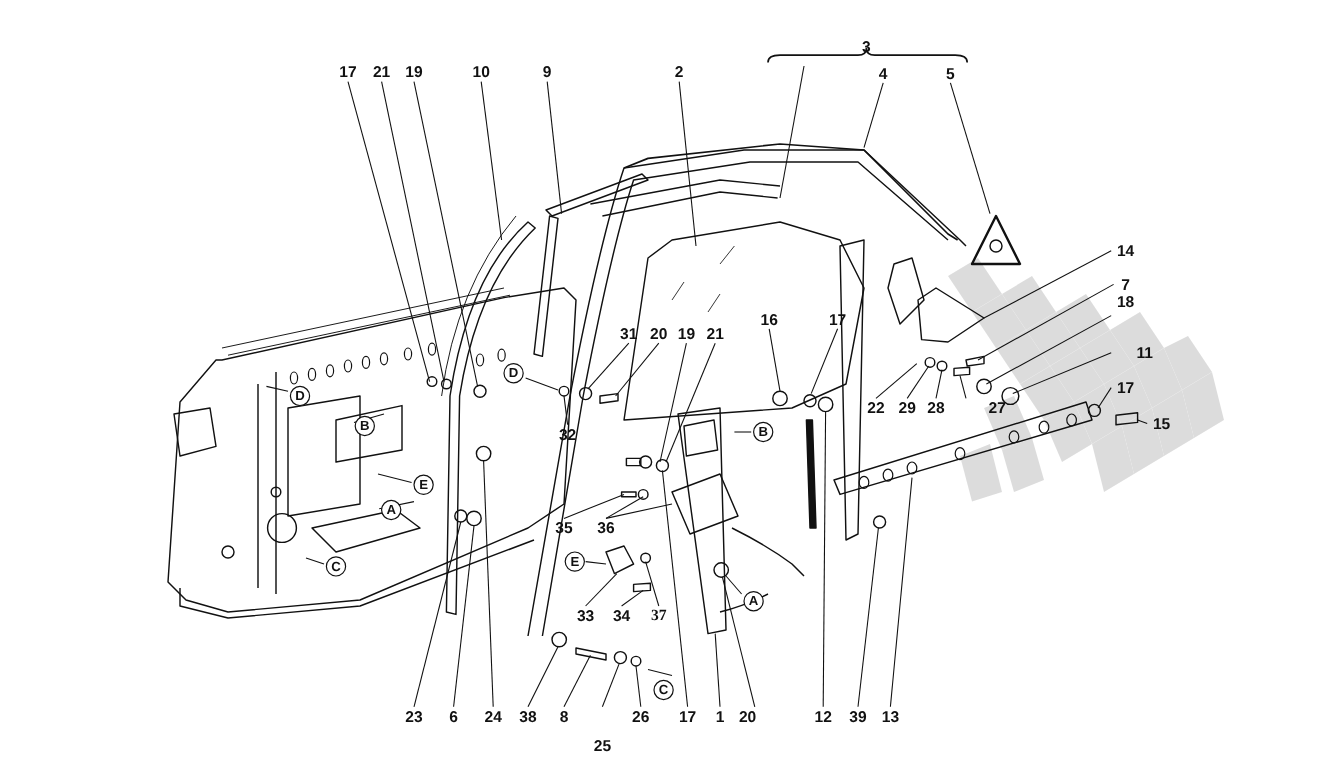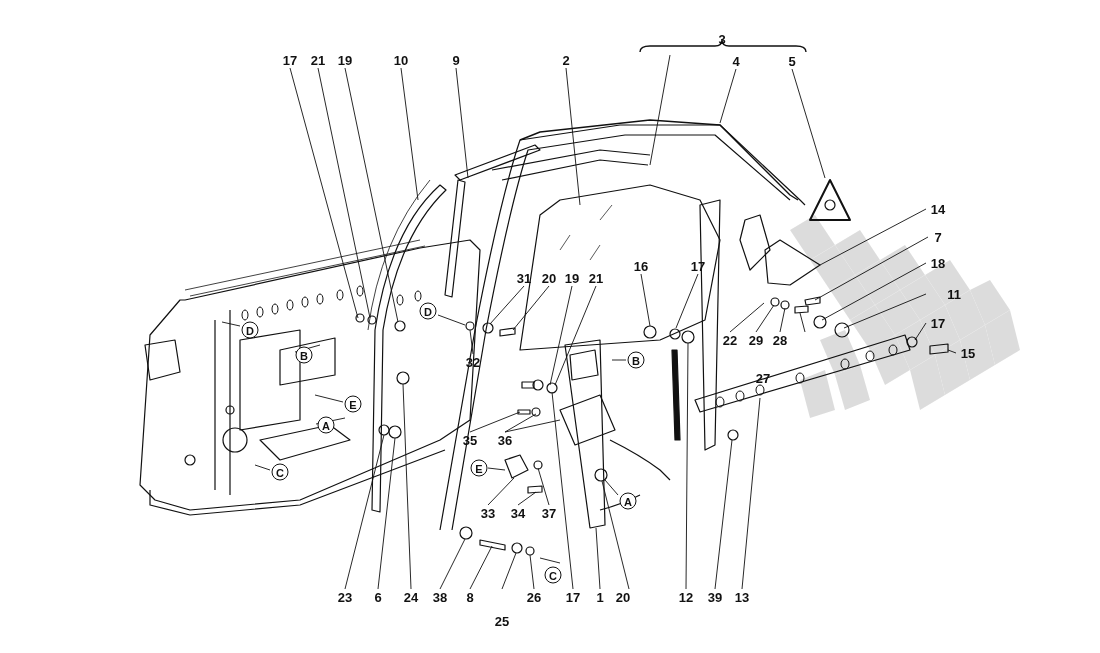--- a/index.html
+++ b/index.html
@@ -213,40 +213,40 @@
   <div class="callout" style="left:318px;top:60px;">21</div>
   <div class="callout" style="left:345px;top:60px;">19</div>
   <div class="callout" style="left:401px;top:60px;">10</div>
   <div class="callout" style="left:456px;top:60px;">9</div>
   <div class="callout" style="left:566px;top:60px;">2</div>
   <div class="callout" style="left:722px;top:39px;">3</div>
   <div class="callout" style="left:736px;top:61px;">4</div>
   <div class="callout" style="left:792px;top:61px;">5</div>
   <div class="callout" style="left:938px;top:209px;">14</div>
   <div class="callout" style="left:938px;top:237px;">7</div>
-  <div class="callout" style="left:938px;top:263px;">18</div>
+  <div class="callout" style="left:938px;top:251px;">18</div>
   <div class="callout" style="left:938px;top:294px;margin-left:16px;">11</div>
   <div class="callout" style="left:938px;top:323px;">17</div>
   <div class="callout" style="left:968px;top:353px;">15</div>
   <div class="callout" style="left:524px;top:278px;">31</div>
   <div class="callout" style="left:549px;top:278px;">20</div>
   <div class="callout" style="left:572px;top:278px;">19</div>
   <div class="callout" style="left:596px;top:278px;">21</div>
   <div class="callout" style="left:641px;top:266px;">16</div>
   <div class="callout" style="left:698px;top:266px;">17</div>
   <div class="callout" style="left:473px;top:362px;">32</div>
   <div class="callout" style="left:730px;top:340px;">22</div>
   <div class="callout" style="left:756px;top:340px;">29</div>
   <div class="callout" style="left:780px;top:340px;">28</div>
-  <div class="callout" style="left:763px;top:340px;margin-top:38px;">27</div>
+  <div class="callout" style="left:831px;top:340px;">27</div>
   <div class="callout" style="left:470px;top:440px;">35</div>
   <div class="callout" style="left:505px;top:440px;">36</div>
   <div class="callout" style="left:488px;top:513px;">33</div>
   <div class="callout" style="left:518px;top:513px;">34</div>
-  <div class="callout" style="left:549px;top:513px;">37</div>
+  <div class="callout" style="left:549px;top:513px;font-family:Liberation Serif, serif;">37</div>
   <div class="callout" style="left:345px;top:597px;">23</div>
   <div class="callout" style="left:378px;top:597px;">6</div>
   <div class="callout" style="left:411px;top:597px;">24</div>
   <div class="callout" style="left:440px;top:597px;">38</div>
   <div class="callout" style="left:470px;top:597px;">8</div>
   <div class="callout" style="left:502px;top:597px;margin-top:24px;">25</div>
   <div class="callout" style="left:534px;top:597px;">26</div>
   <div class="callout" style="left:573px;top:597px;">17</div>
   <div class="callout" style="left:600px;top:597px;">1</div>
   <div class="callout" style="left:623px;top:597px;">20</div>

